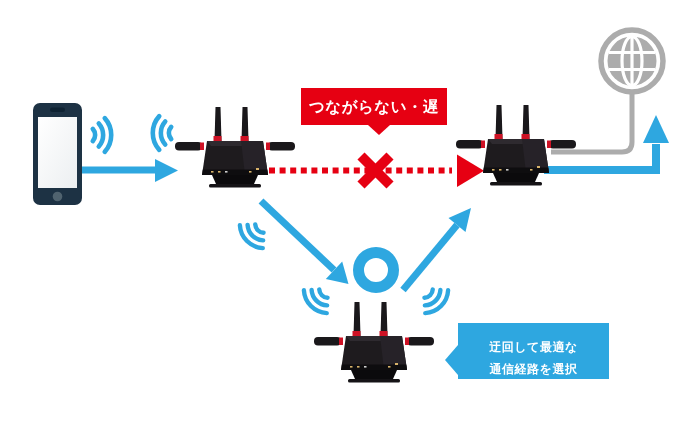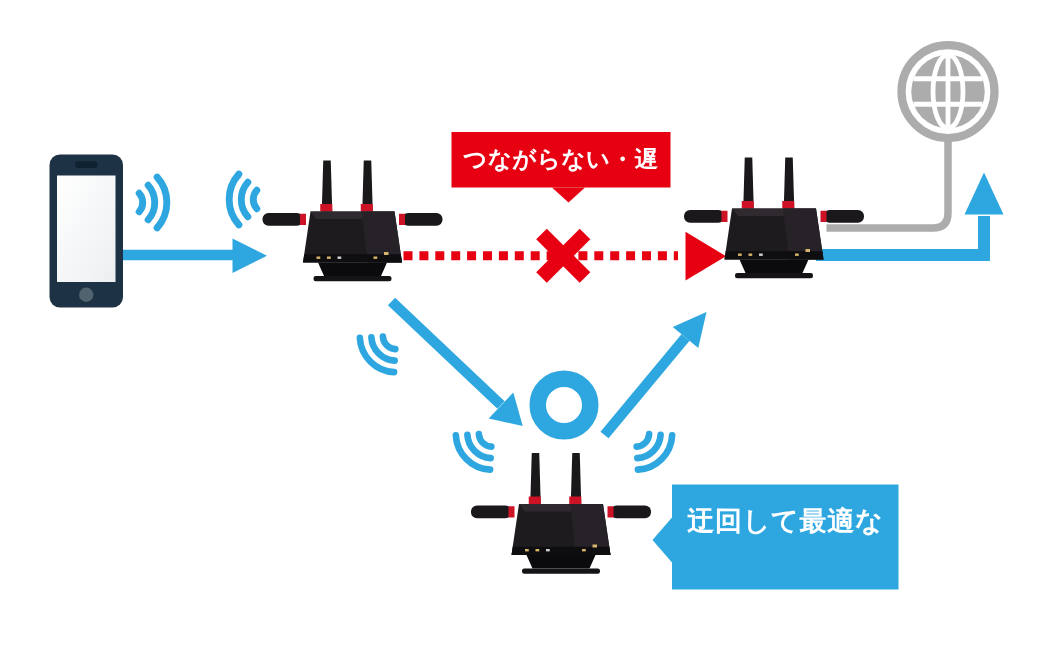--- a/index.html
+++ b/index.html
@@ -15,22 +15,22 @@
   .callout-problem{
     left:301px;top:88px;width:146px;height:37px;
     background:#E60012;font-size:15.5px;line-height:37px;letter-spacing:.5px;
   }
   .callout-problem .tail{
     position:absolute;left:67px;bottom:-10px;width:0;height:0;
     border-left:11px solid transparent;border-right:11px solid transparent;
     border-top:10px solid #E60012;
   }
   .callout-solution{
-    left:448px;top:323px;width:151px;height:70px;
-    background:#2EA7E0;font-size:18px;line-height:22px;padding-top:13px;
+    left:458px;top:323px;width:151px;height:56px;
+    background:#2EA7E0;font-size:12px;line-height:22px;padding-top:13px;
     letter-spacing:.5px;
   }
   .callout-solution .tail{
     position:absolute;left:-13px;top:22px;width:0;height:0;
     border-top:15px solid transparent;border-bottom:15px solid transparent;
     border-right:13px solid #2EA7E0;
   }
 </style>
 </head>
 <body>
@@ -134,16 +134,17 @@
     <use href="#router" transform="translate(374,336)"></use>
   </svg>
 
   <div class="callout callout-problem">
     <span>つながらない・遅い</span>
     <div class="tail"></div>
   </div>
 
   <div class="callout callout-solution">
     <div>迂回して最適な</div>
+    <div>通信経路を選択</div>
     <div class="tail"></div>
   </div>
 
 </div>
 
 </body></html>

